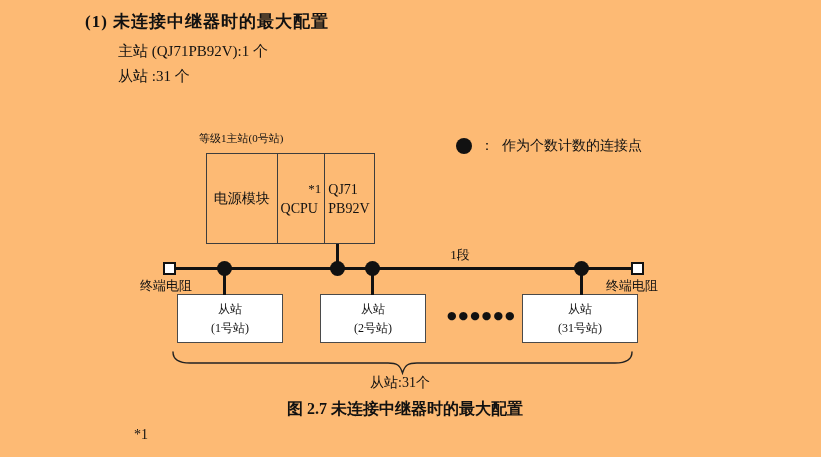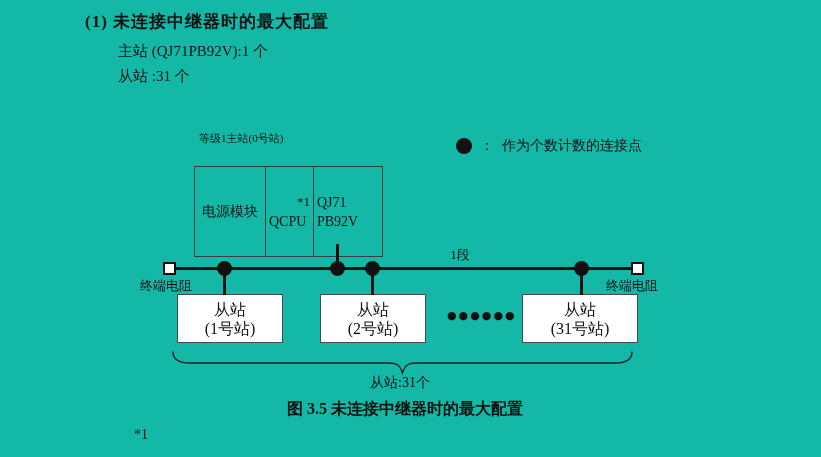--- a/index.html
+++ b/index.html
@@ -1,29 +1,29 @@
 <!DOCTYPE html>
 <html><head>
 <meta charset="utf-8">
 <style>
   * { margin:0; padding:0; box-sizing:border-box; }
   html,body { background:#fff; }
   .page {
-    position:relative; width:821px; height:457px; background:#14b8a6;
+    position:relative; width:821px; height:457px; background:#fdba74;
     font-family:"Liberation Serif","DejaVu Serif",serif; color:#111; overflow:hidden;
   }
   .abs { position:absolute; }
 
   .heading { left:85px; top:10px; font-size:17px; font-weight:bold; letter-spacing:1px; }
   .count-line1 { left:118px; top:42px; font-size:15px; }
   .count-line2 { left:118px; top:67px; font-size:15px; }
 
   .master-label { left:199px; top:131px; font-size:11px; }
 
-  .master-box { left:194px; top:153px; width:189px; height:91px; border:1px solid #3d3d3d; display:flex;margin-top:13px; }
+  .master-box { left:206px; top:153px; width:169px; height:91px; border:1px solid #3d3d3d; display:flex; }
   .master-cell { position:relative; height:100%; }
   .cell-power { width:71px; border-right:1px solid #3d3d3d; display:flex; align-items:center; justify-content:center; font-size:14px; }
   .cell-cpu { width:48px; border-right:1px solid #3d3d3d; }
   .cpu-note { position:absolute; top:27px; right:3px; font-size:13px; }
   .cpu-name { position:absolute; top:47px; left:3px; font-size:14px; }
   .cell-pb { width:49px; display:flex; flex-direction:column; justify-content:center; padding-left:3px; font-size:14px; line-height:19px; }
 
   .legend { left:456px; top:137px; display:flex; align-items:center; font-size:14px; }
   .legend-dot { width:16px; height:16px; border-radius:50%; background:#111; display:inline-block; margin-right:8px; }
   .legend-sep { margin-right:8px; }
@@ -43,21 +43,21 @@
 
   .term-sq { width:13px; height:13px; background:#fff; border:2px solid #111; z-index:2; }
   .term-left { left:163px; top:262px; }
   .term-right { left:631px; top:262px; }
   .term-label { font-size:13px; }
   .term-label-left { left:140px; top:277px; }
   .term-label-right { left:606px; top:277px; }
 
   .segment-label { left:436px; top:246px; width:48px; text-align:center; font-size:13px; }
 
-  .slave-box { top:294px; height:49px; border:1px solid #4a4a4a; display:flex; flex-direction:column; align-items:center; justify-content:center; font-size:16px; line-height:19px; background:#fff; }
+  .slave-box { top:294px; height:49px; border:1px solid #4a4a4a; display:flex; flex-direction:column; align-items:center; justify-content:center; font-size:12px; line-height:19px; background:#fff; }
   .slave-1 { left:177px; width:106px; }
   .slave-2 { left:320px; width:106px; }
   .slave-31 { left:522px; width:116px; }
 
   .ellipsis { left:447px; top:309px; width:66px; text-align:center; font-size:11px; letter-spacing:2px; color:#111;
               font-family:"DejaVu Sans",sans-serif; }
 
   .brace-wrap { left:172px; top:351px; width:461px; height:24px; }
   .brace-label { left:340px; top:374px; width:120px; text-align:center; font-size:14px; }
 
@@ -128,16 +128,16 @@
     <span>(31号站)</span>
   </div>
 
   <div class="abs brace-wrap">
     <svg width="461" height="24" viewBox="0 0 461 24">
       <path d="M 1,1 C 1,9 7,12 18,12 L 216,12 C 225,12 228,14 230.5,22 C 233,14 236,12 245,12 L 443,12 C 454,12 460,9 460,1" fill="none" stroke="#222" stroke-width="1.4" stroke-linecap="round"></path>
     </svg>
   </div>
   <div class="abs brace-label">从站:31个</div>
 
-  <div class="abs caption">图 3.5 未连接中继器时的最大配置</div>
+  <div class="abs caption">图 2.7 未连接中继器时的最大配置</div>
   <div class="abs footnote-marker">*1</div>
 
 </div>
 
 </body></html>

